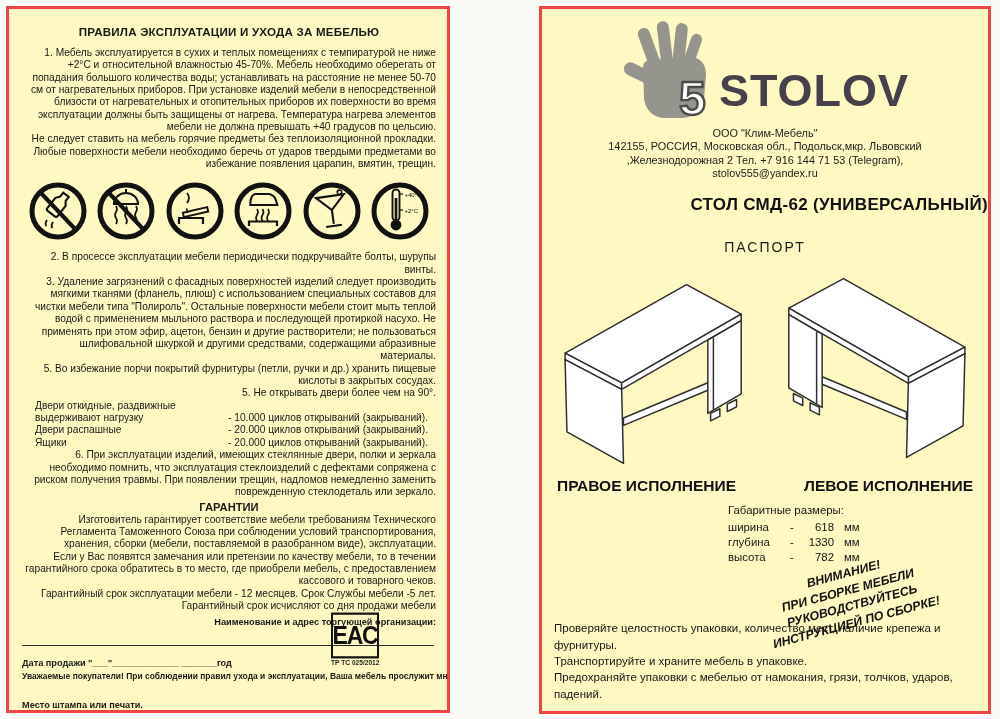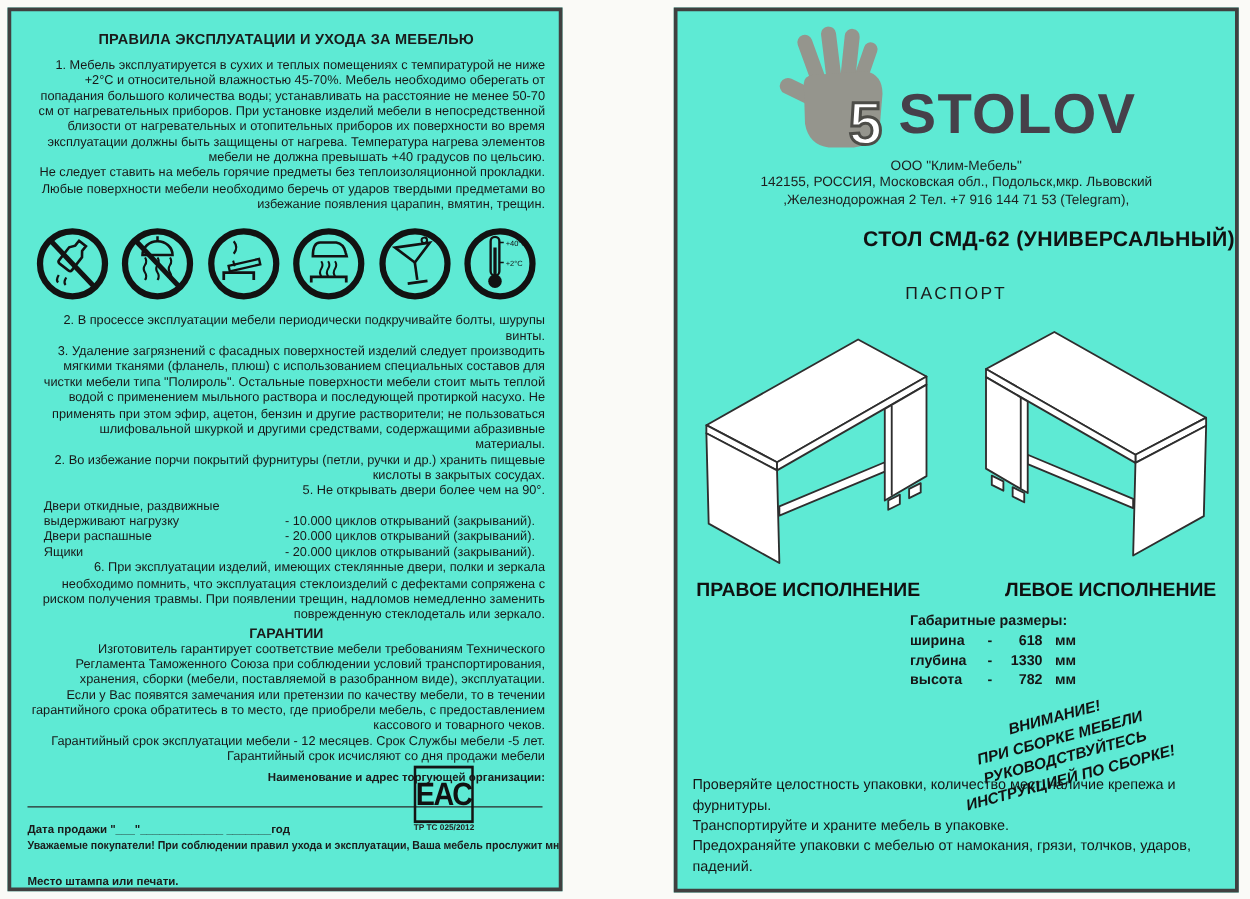--- a/index.html
+++ b/index.html
@@ -3,22 +3,22 @@
 <meta charset="utf-8">
 <style>
   html,body{margin:0;padding:0;}
   body{
     width:1000px;height:719px;position:relative;overflow:hidden;
     background:#fafaf7;
     font-family:"Liberation Sans","DejaVu Sans",sans-serif;
     color:#1a1a1a;
   }
   .page{
-    position:absolute;top:6px;background:#5eead4;
-    border:3px solid #404040;box-sizing:border-box;
+    position:absolute;top:6px;background:#fef9c3;
+    border:3px solid #ef4444;box-sizing:border-box;
   }
   .left-page{left:6px;width:444px;height:707px;padding:12px 11px 0 13px;overflow:hidden;}
   .right-page{left:539px;width:452px;height:708px;overflow:hidden;}
 
   
   .lp-title{font-size:11.6px;font-weight:bold;text-align:center;margin:4px 0 9px;letter-spacing:.2px;}
   .body-p{font-size:10.2px;line-height:1.21;margin:0;color:#181818;text-align:right;}
   .icons-row{display:flex;justify-content:space-between;align-items:center;padding:0 4px;margin:9px 0 8px;}
   .care-icon{width:64px;height:64px;flex:0 0 auto;}
   .t5row{display:flex;font-size:10.2px;line-height:1.22;gap:43px;}
@@ -41,21 +41,21 @@
   .logo-row{display:flex;justify-content:center;align-items:flex-end;margin-top:12px;height:100px;}
   .logo-word{font-size:45px;font-weight:bold;color:#46404a;letter-spacing:1px;line-height:1;margin-left:-6px;margin-bottom:8px;}
   .company{margin-top:6px;text-align:center;font-size:10.9px;line-height:1.22;color:#1d1d1d;}
   .product-title{margin-top:15px;text-align:right;font-size:17px;font-weight:bold;letter-spacing:.3px;color:#111;}
   .passport{margin-top:24px;text-align:center;font-size:14px;letter-spacing:2px;color:#1b1b1b;}
   .desks{display:flex;justify-content:center;gap:22px;margin-top:24px;height:194px;}
   .desk{width:198px;height:190px;}
   .desk.mirrored{margin-top:-6px;}
   .versions{display:flex;justify-content:space-between;padding:0 15px;margin-top:4px;
             font-size:15.5px;font-weight:bold;color:#101010;}
-  .dims{margin:8px 0 0 186px;font-size:11.4px;line-height:1.35;color:#161616;font-weight:bold;}
+  .dims{margin:8px 0 0 186px;font-size:11.4px;line-height:1.35;color:#161616;}
   .dims-title{margin-bottom:1px;}
   .dim-row{display:flex;}
   .dim-name{width:56px;}
   .dim-dash{width:16px;text-align:center;}
   .dim-value{width:34px;text-align:right;}
   .dim-unit{margin-left:10px;}
   .attention{position:absolute;left:172px;top:556px;width:272px;transform:rotate(-15deg);
              text-align:center;font-weight:bold;font-style:italic;font-size:12.3px;line-height:1.35;color:#111;}
   .rp-footer{position:absolute;left:12px;right:6px;bottom:9px;font-size:11.5px;line-height:1.42;color:#151515;}
 </style>
@@ -123,21 +123,21 @@
       <circle cx="28" cy="46" r="5.4" fill="#121212"></circle>
       <line x1="31.5" y1="15" x2="35" y2="15" stroke="#121212" stroke-width="1.2"></line>
       <line x1="31.5" y1="31" x2="35" y2="31" stroke="#121212" stroke-width="1.2"></line>
       <text x="36.5" y="17.5" font-size="6" fill="#121212">+40°C</text>
       <text x="36.5" y="33.5" font-size="6" fill="#121212">+2°C</text>
     </svg>
   </div>
 
   <p class="body-p">2. В просессе эксплуатации  мебели периодически подкручивайте  болты, шурупы винты.</p>
   <p class="body-p">3. Удаление загрязнений с фасадных поверхностей изделий следует производить мягкими тканями (фланель, плюш) с использованием специальных составов для чистки мебели типа "Полироль". Остальные поверхности мебели стоит мыть теплой водой с применением мыльного раствора и последующей протиркой насухо. Не применять при этом эфир, ацетон, бензин и другие растворители; не пользоваться шлифовальной шкуркой и другими средствами, содержащими абразивные материалы.</p>
-  <p class="body-p">2. Во избежание порчи покрытий фурнитуры (петли, ручки и др.) хранить пищевые кислоты в закрытых сосудах.</p>
+  <p class="body-p">5. Во избежание порчи покрытий фурнитуры (петли, ручки и др.) хранить пищевые кислоты в закрытых сосудах.</p>
   <p class="body-p">5. Не открывать двери более чем на 90°.</p>
 
   <div>
     <div class="t5row">
       <span class="c1">Двери откидные, раздвижные</span>
       <span class="c2"></span>
     </div>
     <div class="t5row">
       <span class="c1">выдерживают нагрузку</span>
       <span class="c2">- 10.000 циклов открываний (закрываний).</span>
@@ -190,20 +190,21 @@
       </g>
       <text x="58" y="94" font-size="48" font-weight="bold" fill="#ffffff" stroke="#4d4d48" stroke-width="2.4" font-family="Liberation Sans, sans-serif">5</text>
     </svg>
     <span class="logo-word">STOLOV</span>
   </div>
 
   <div class="company">
     <div>ООО "Клим-Мебель"</div>
     <div>142155, РОССИЯ, Московская обл., Подольск,мкр. Львовский</div>
     <div>,Железнодорожная  2  Тел. +7 916 144 71 53 (Telegram),</div>
+    <div>stolov555@yandex.ru</div>
   </div>
 
   <div class="product-title">СТОЛ СМД-62  (УНИВЕРСАЛЬНЫЙ)</div>
   <div class="passport">ПАСПОРТ</div>
 
   <div class="desks">
     <svg class="desk" viewBox="0 0 200 205">
       <g id="deskShape" stroke="#2e2e2e" stroke-width="1.6" fill="#ffffff" stroke-linejoin="round">
         <polygon points="3,80 134,6 193,38 64,112"></polygon>
         <polygon points="3,80 64,112 64,119 3,87"></polygon>

